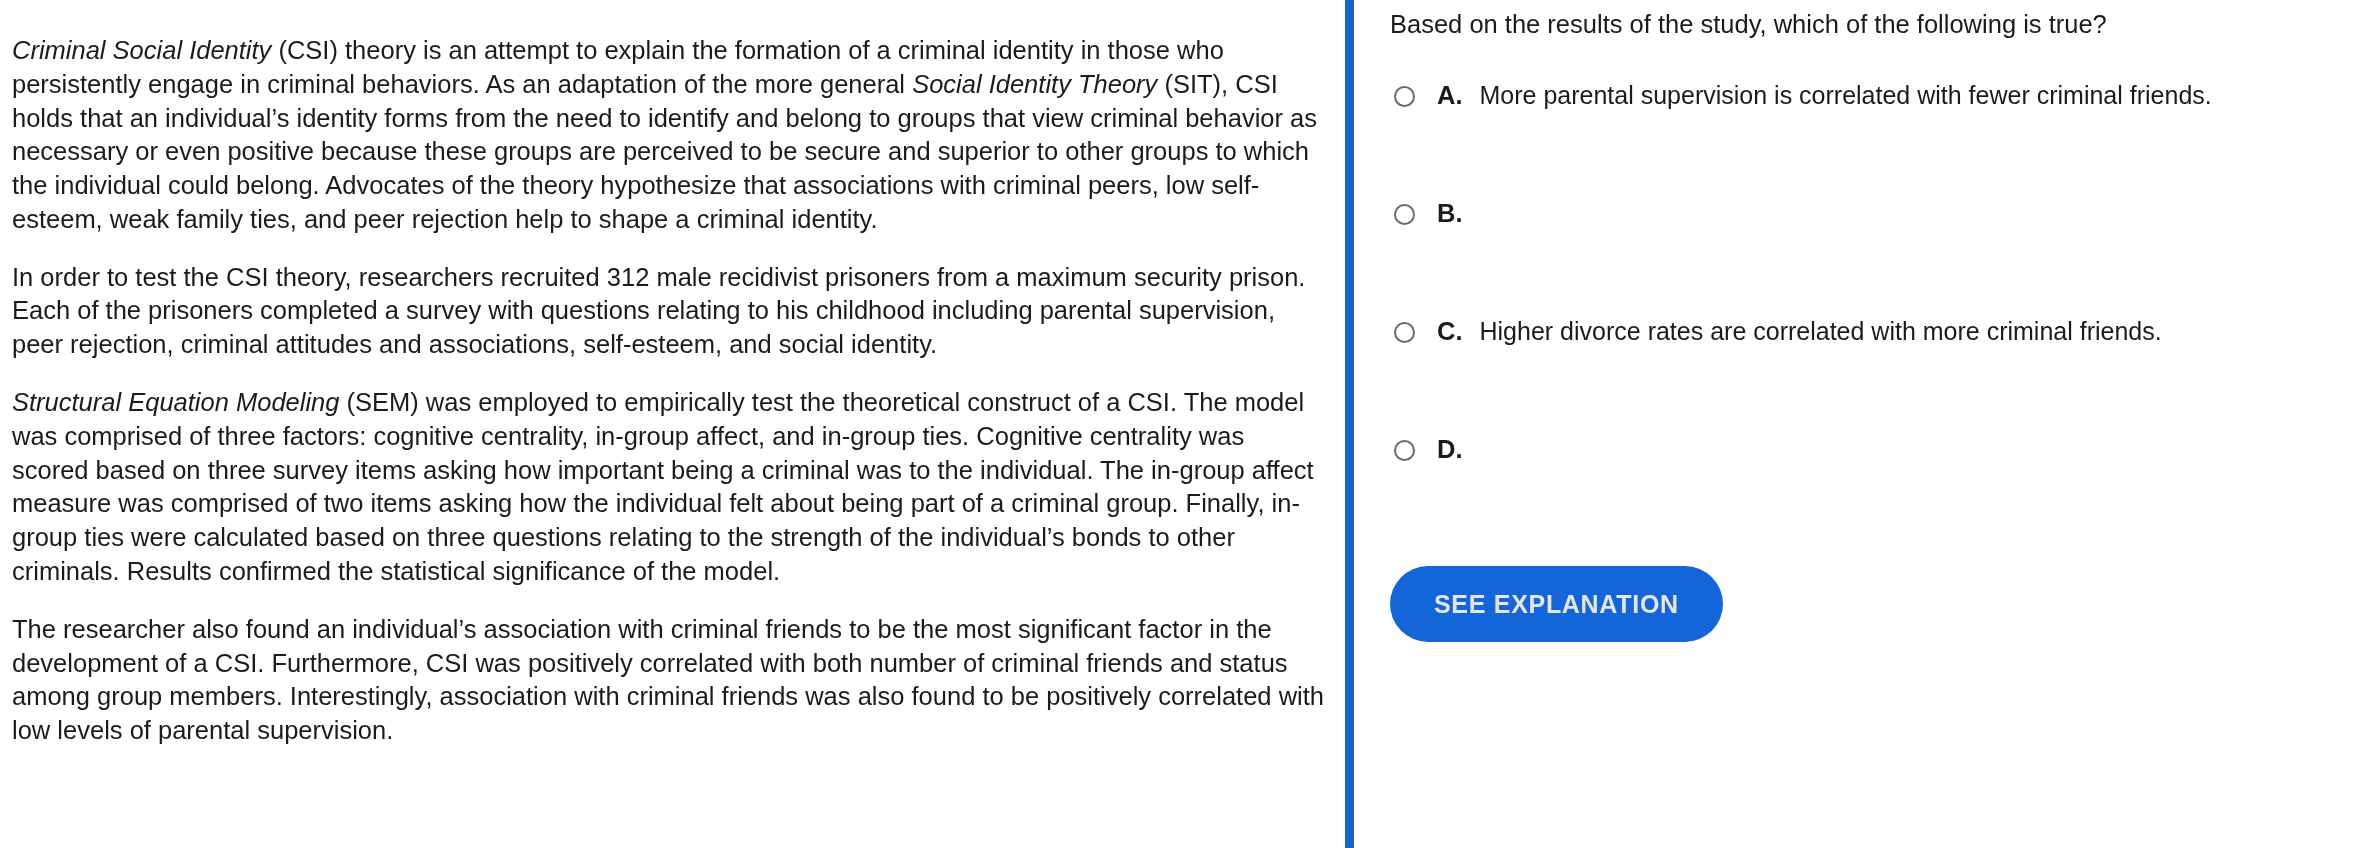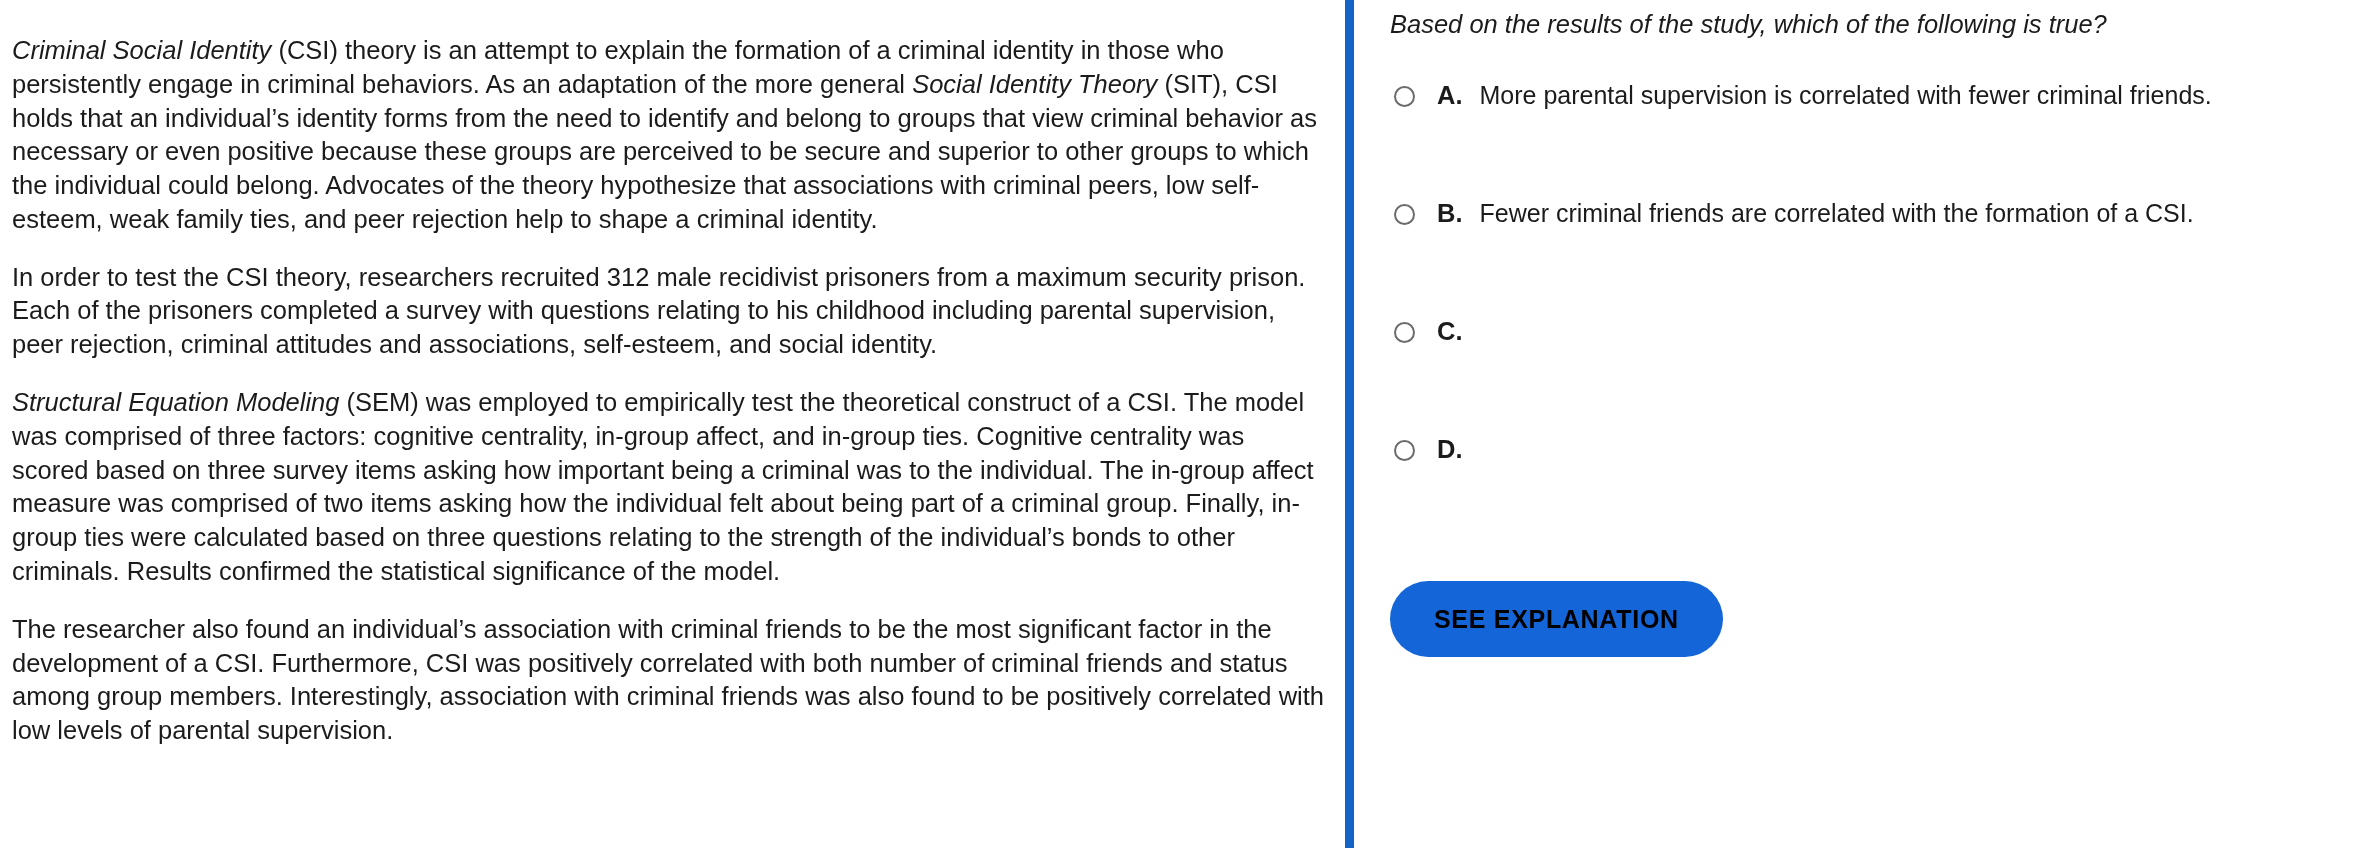--- a/index.html
+++ b/index.html
@@ -58,21 +58,20 @@
     padding: 8px 20px 0 10px;
     background: #ffffff;
     position: relative;
   }
   #question-stem {
     font-size: 25.5px;
     line-height: 1.3;
     color: #1b1b1b;
     margin: 0 0 22px 0;
     padding-left: 4px;
-    font-style: italic;
   }
 
   .choice-row {
     display: flex;
     align-items: flex-start;
     min-height: 118px;
     padding-top: 16px;
   }
   .choice-row:first-of-type { padding-top: 20px; }
   .radio {
@@ -91,23 +90,23 @@
     margin-right: 17px;
     line-height: 1.3;
   }
   .choice-text {
     font-size: 25px;
     color: #1b1b1b;
     line-height: 1.3;
   }
 
   #see-explanation-button {
-    margin: 46px 0 0 4px;
+    margin: 31px 0 0 4px;
     background: #1465d8;
-    color: #000000;
+    color: #e5e5e5;
     border: none;
     border-radius: 40px;
     height: 76px;
     padding: 4px 44px;
     font-family: "Liberation Sans", sans-serif;
     font-size: 25px;
     font-weight: bold;
     letter-spacing: 0.7px;
     cursor: pointer;
     display: inline-flex;
@@ -143,26 +142,26 @@
 
     <div class="choice-row">
       <span class="radio"></span>
       <span class="choice-letter">A.</span>
       <span class="choice-text">More parental supervision is correlated with fewer criminal friends.</span>
     </div>
 
     <div class="choice-row">
       <span class="radio"></span>
       <span class="choice-letter">B.</span>
-      <span class="choice-text">Fewer criminal friends are correlated with the formation of a CSI.</span>
     </div>
 
     <div class="choice-row">
       <span class="radio"></span>
       <span class="choice-letter">C.</span>
+      <span class="choice-text">Higher divorce rates are correlated with more criminal friends.</span>
     </div>
 
     <div class="choice-row">
       <span class="radio"></span>
       <span class="choice-letter">D.</span>
     </div>
 
     <button id="see-explanation-button">SEE EXPLANATION</button>
   </div>
 

